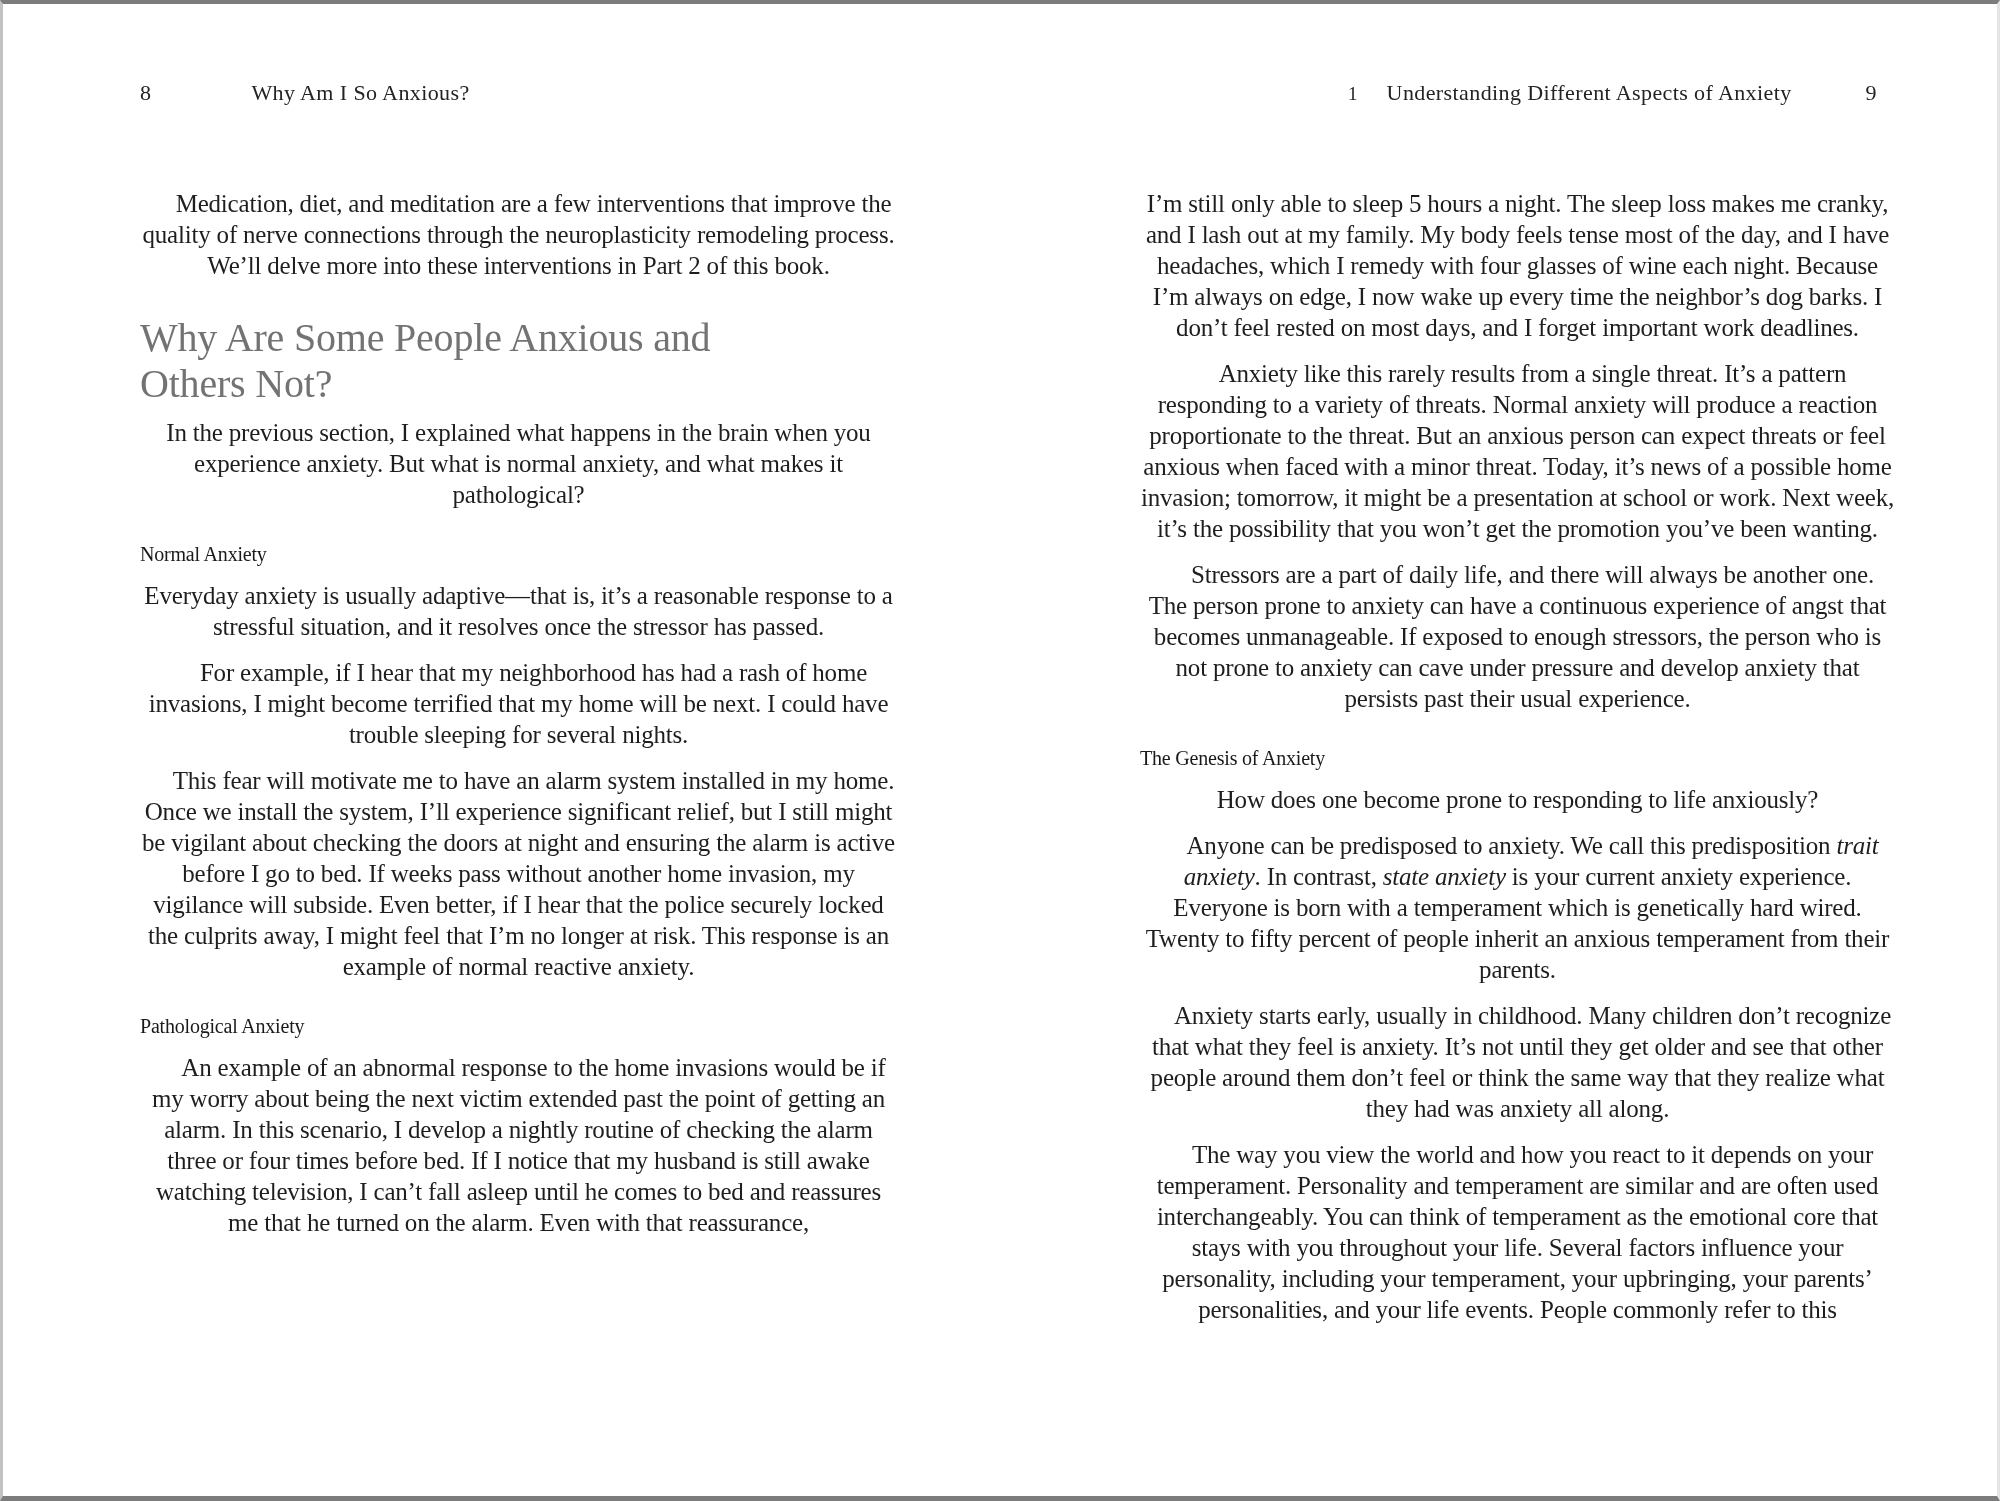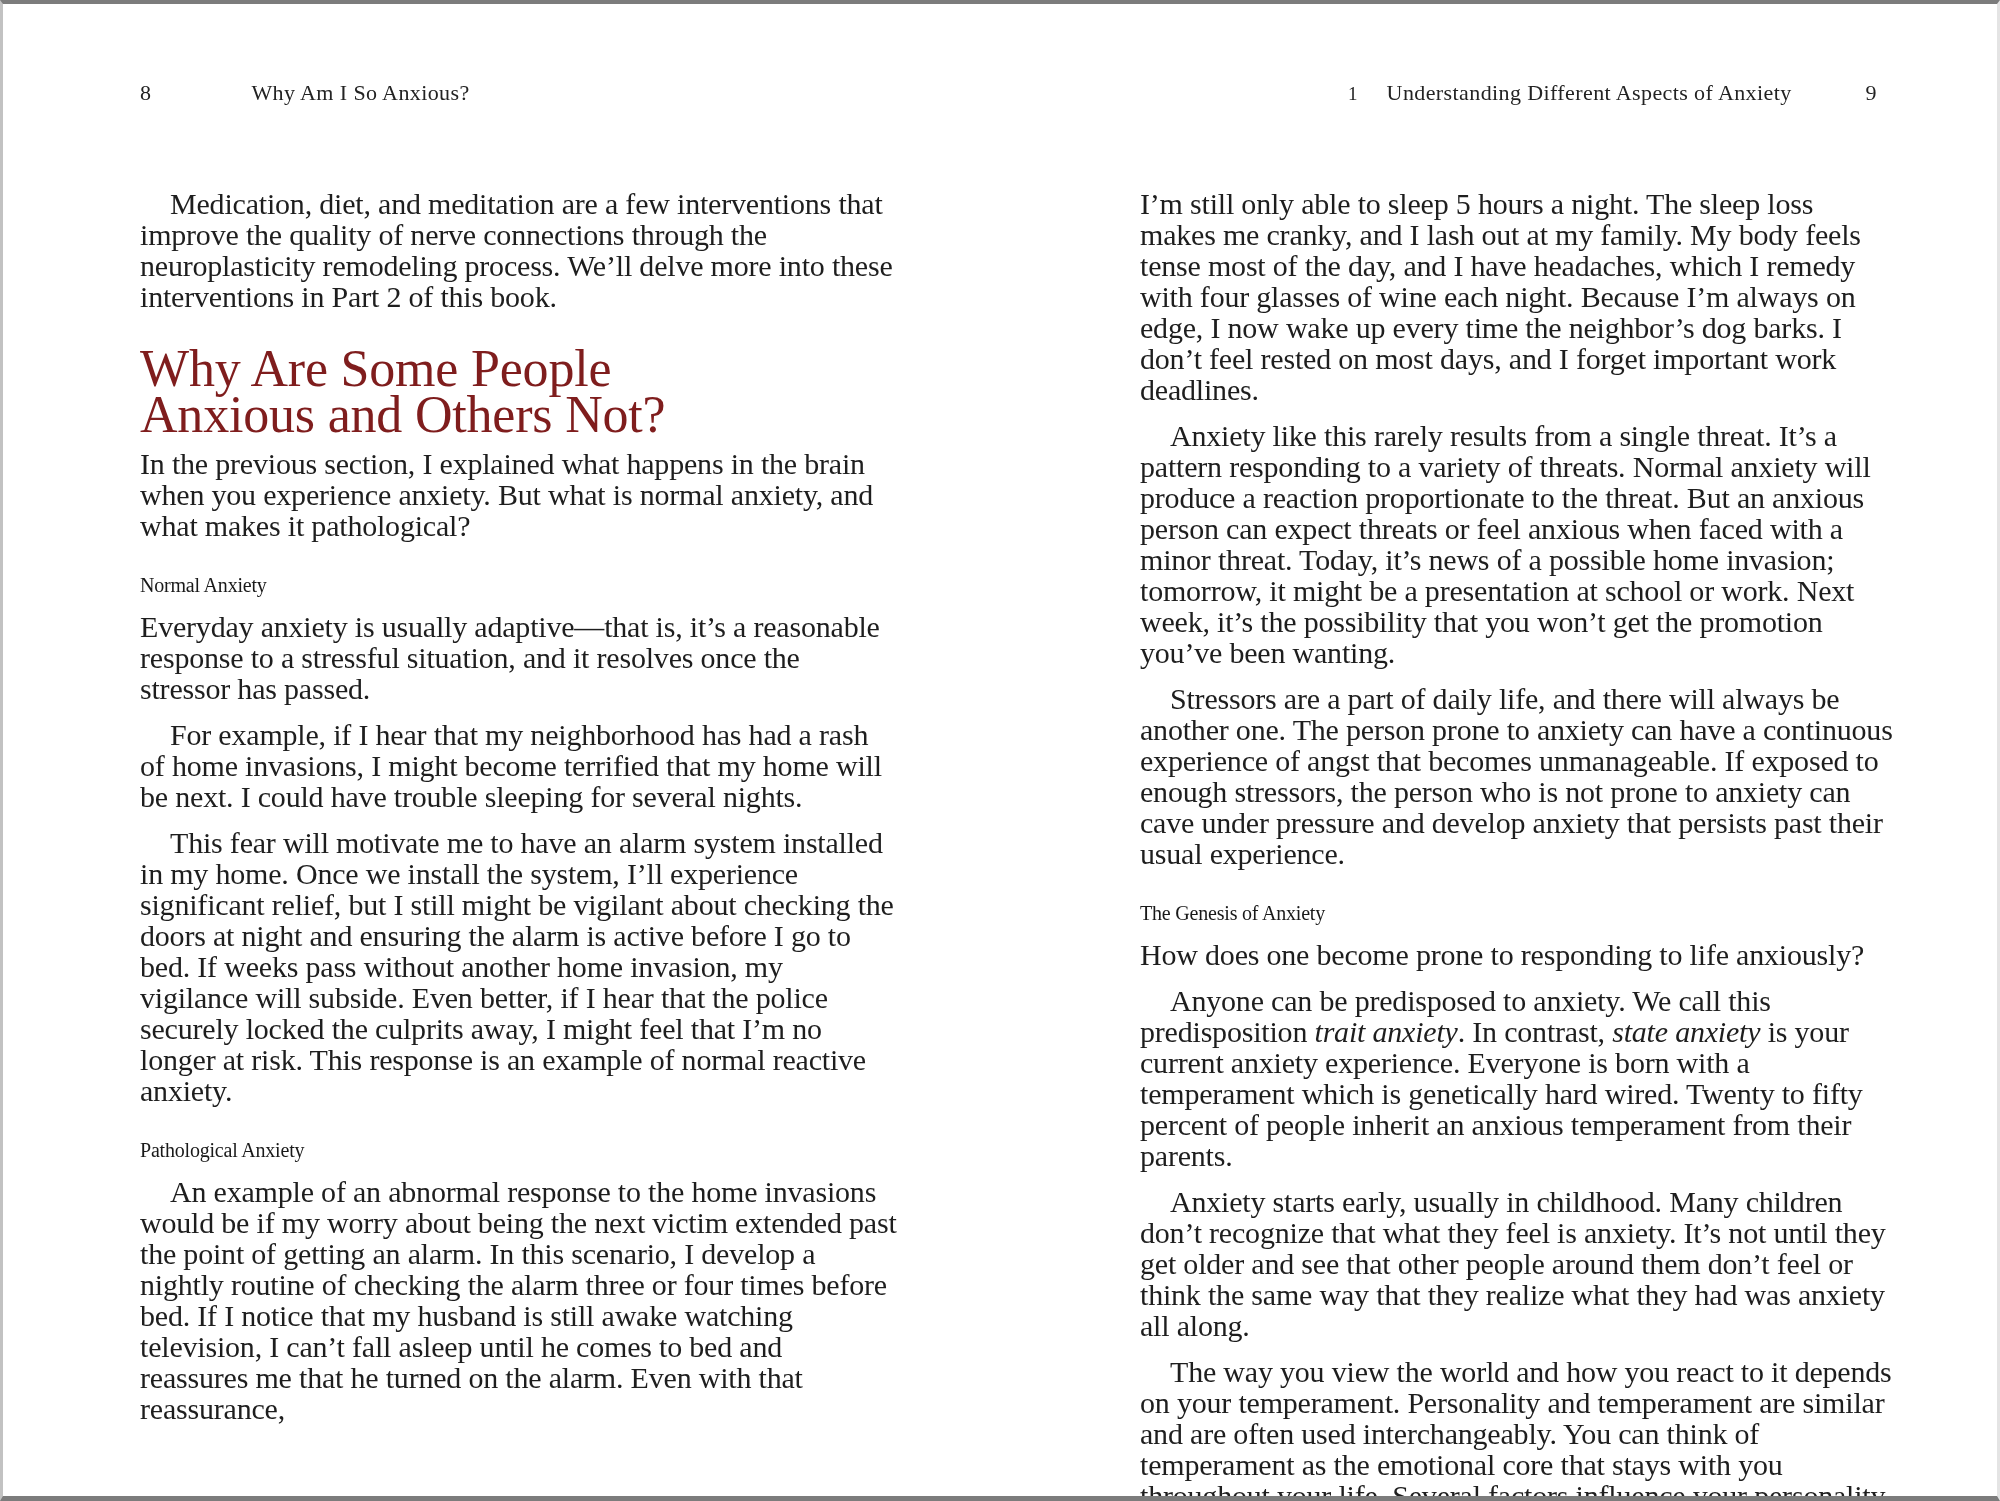--- a/index.html
+++ b/index.html
@@ -38,34 +38,34 @@
   .page-left .running-title { margin-left: 100px; }
   .chapter-number {
     font-size: 19px;
     letter-spacing: 1px;
     margin-left: auto;
   }
   .page-right .running-title { margin-left: 28px; }
   .page-right .folio { margin-left: 74px; margin-right: 18px; }
 
   .page-body p {
-    font-size: 30px;
+    font-size: 25px;
     line-height: 31px;
     letter-spacing: -0.2px;
     margin: 0 0 15px 0;
-    text-align: left;
+    text-align: center;
   }
   .page-body p.indent { text-indent: 30px; }
 
   h1.section-heading {
     font-weight: normal;
-    font-size: 52px;
+    font-size: 40px;
     line-height: 46px;
     letter-spacing: -0.2px;
-    color: #7f1d1d;
+    color: #737373;
     margin: 34px 0 10px 0;
     max-width: 625px;
   }
   h2.subsection-heading {
     font-weight: normal;
     font-size: 20px;
     line-height: 36px;
     letter-spacing: -0.2px;
     color: #191919;
     margin: 26px 0 8px 0;

